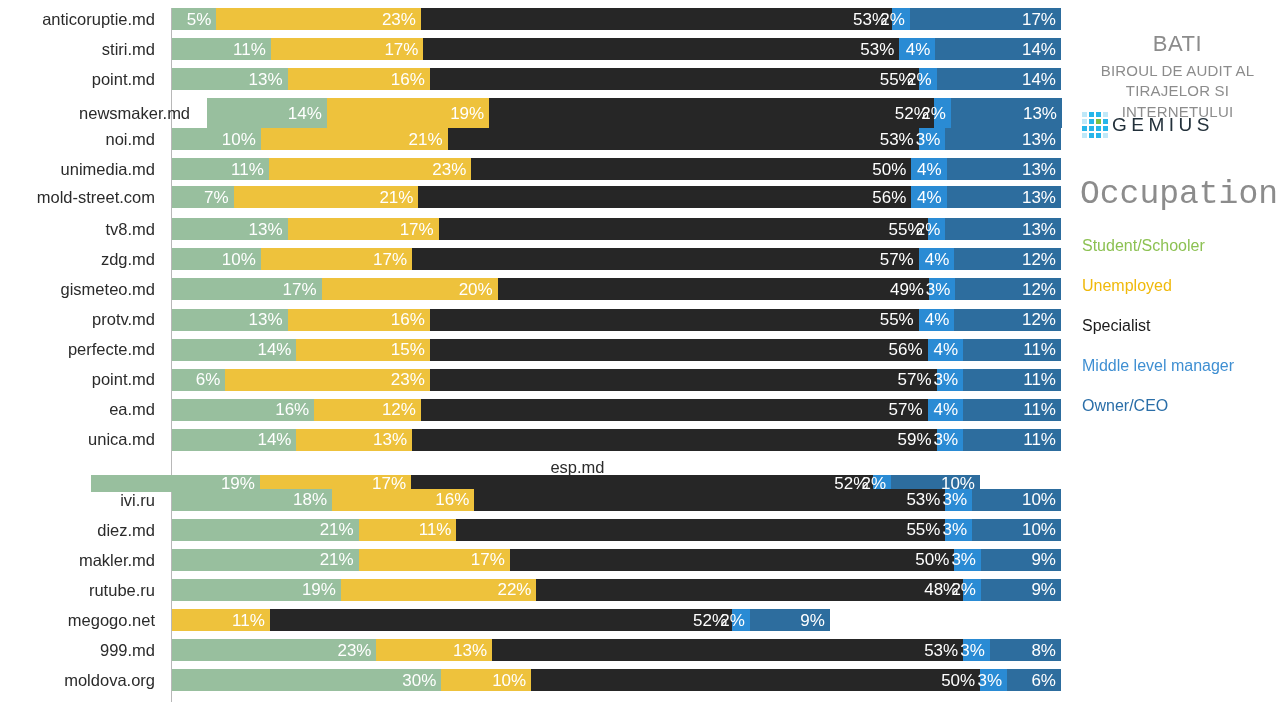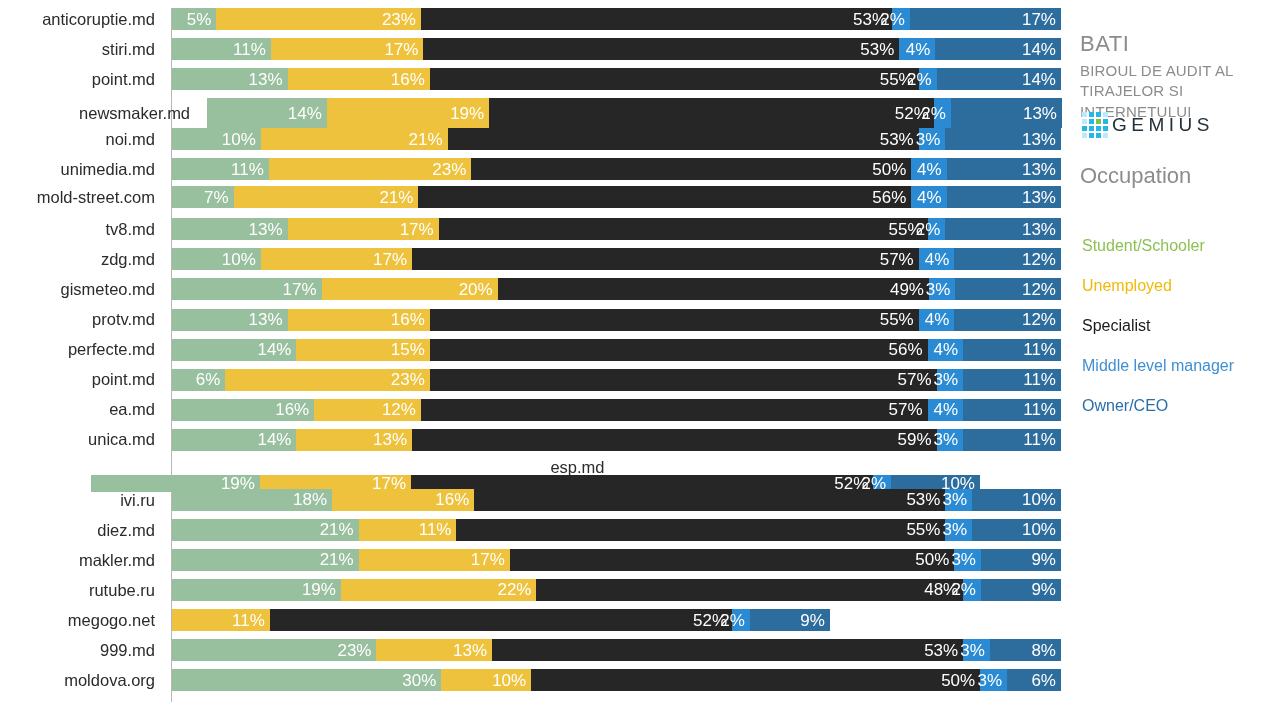--- a/index.html
+++ b/index.html
@@ -86,21 +86,21 @@
   .seg.owner    { background: #2d6d9e; }
 
   
   #right-panel {
     position: absolute;
     left: 1080px;
     top: 0;
     width: 200px;
     height: 720px;
   }
-  #bati-block { position: absolute; left: 0; top: 33px; }
+  #bati-block { position: absolute; left: 0; top: 33px; text-align: center; }
   #bati-title {
     font-size: 22px;
     color: #8c8c8c;
     letter-spacing: 0.5px;
     line-height: 1;
     font-family: "Liberation Sans", sans-serif;
   }
   #bati-sub {
     margin-top: 6px;
     font-size: 15px;
@@ -128,25 +128,25 @@
   #gemius-dots i.green { background: #7ec143; }
   #gemius-word {
     font-size: 19px;
     letter-spacing: 4.5px;
     color: #22303a;
     font-weight: 500;
     font-family: "Liberation Sans", sans-serif;
   }
   #legend-title {
     position: absolute;
-    left: 0; top: 165px;
-    font-size: 22px;
+    left: 0; top: 178px;
+    font-size: 33px;
     color: #8c8c8c;
     line-height: 1;
-    font-family: Liberation Sans, sans-serif;
+    font-family: Liberation Mono, monospace;
   }
   #legend {
     position: absolute;
     left: 2px; top: 238px;
     width: 200px;
   }
   .legend-item {
     font-size: 16px;
     line-height: 1;
     margin-bottom: 24px;

